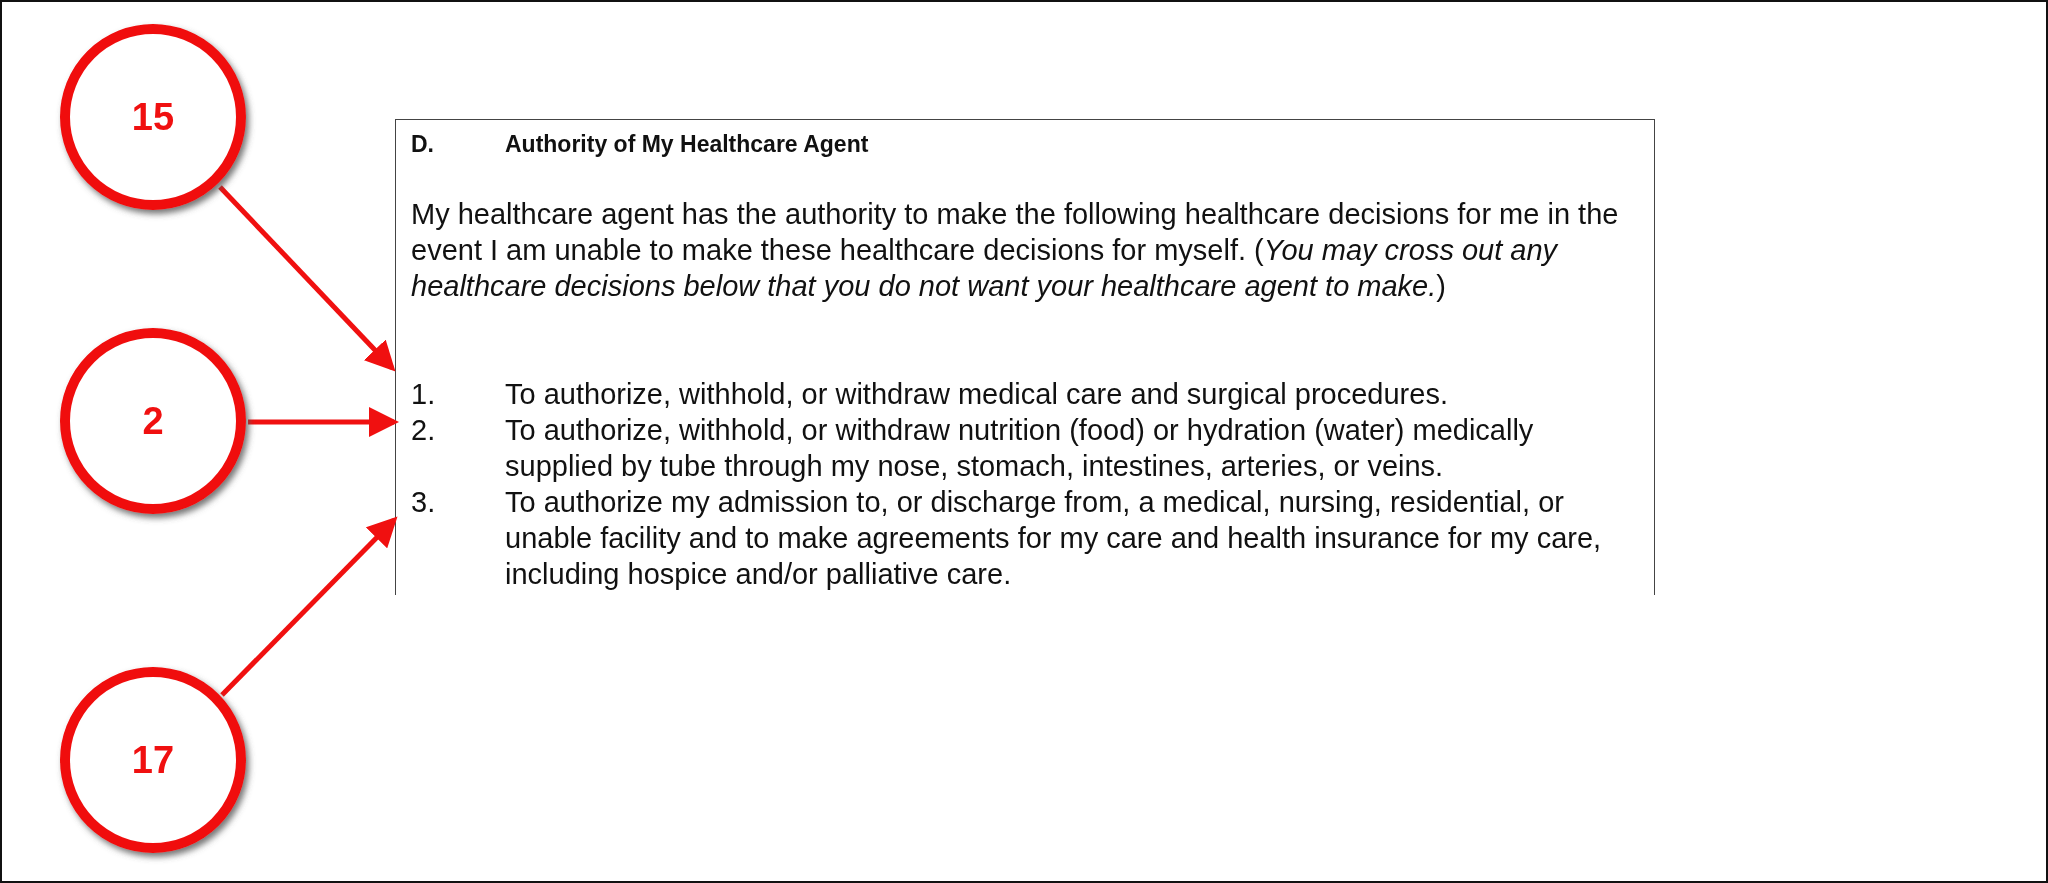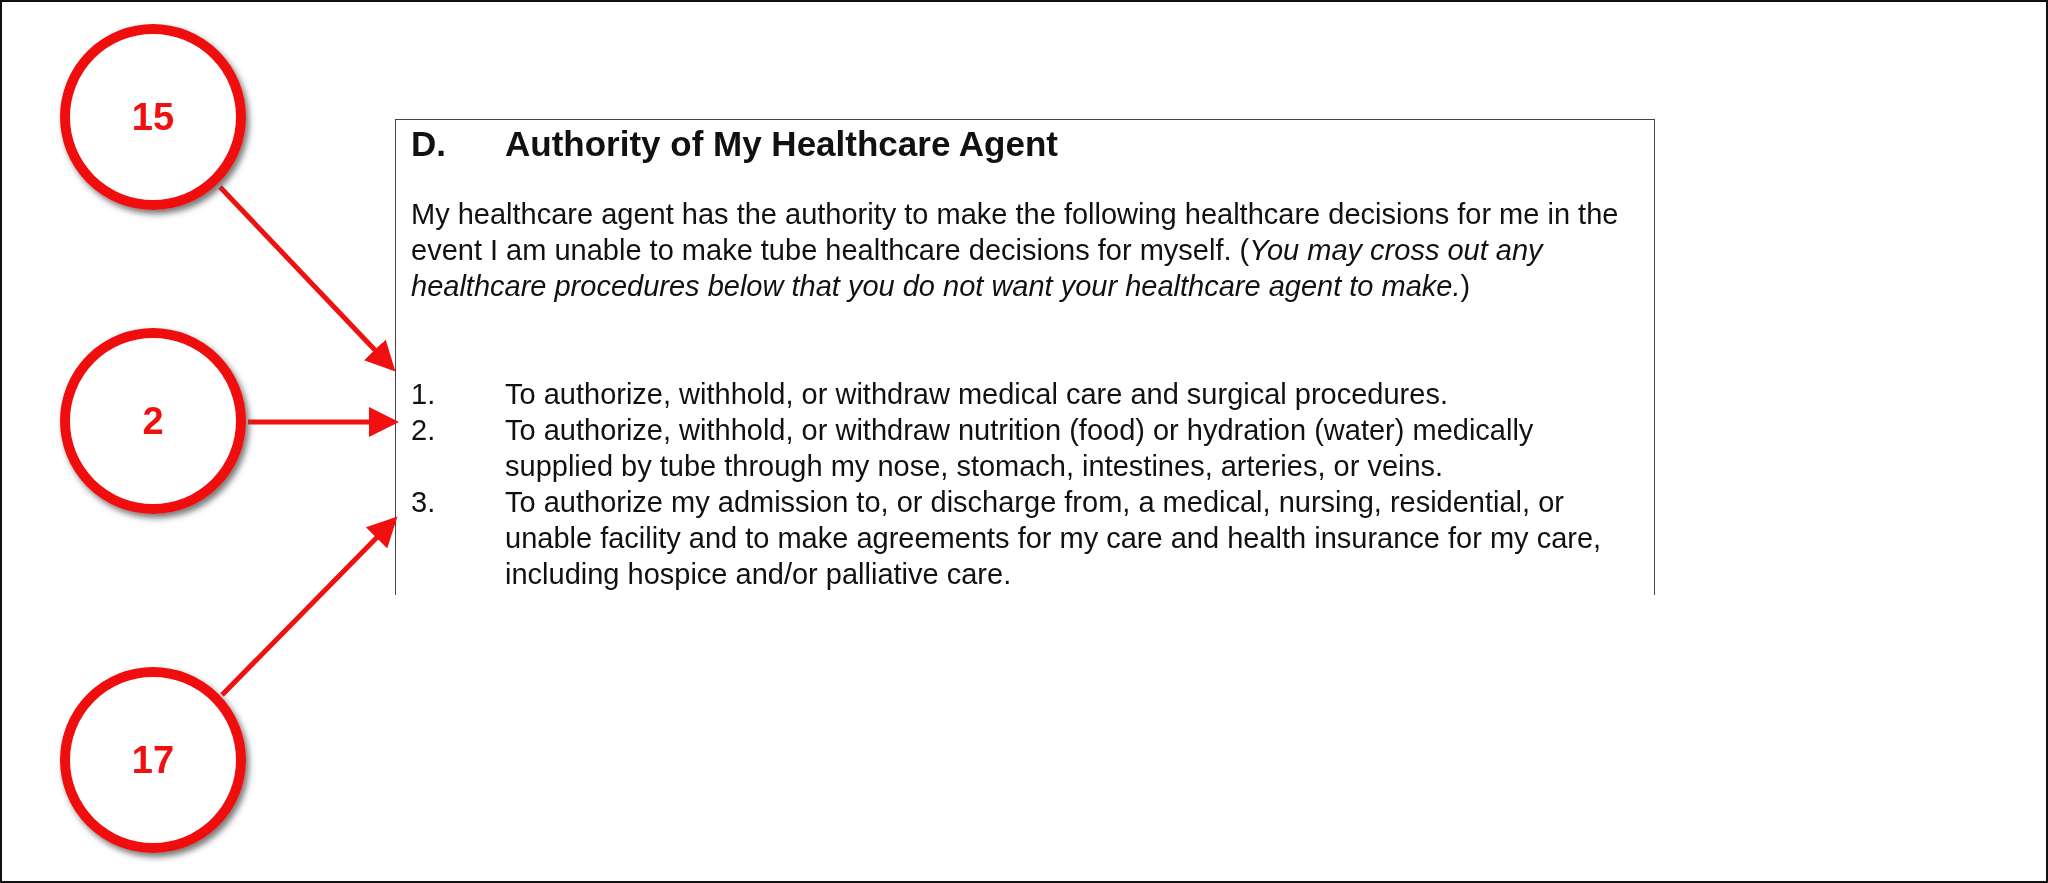--- a/index.html
+++ b/index.html
@@ -11,21 +11,21 @@
   .frame {
     position: absolute; left: 0; top: 0; width: 2044px; height: 879px;
     border: 2px solid #111111; background: #ffffff;
   }
   .doc {
     position: absolute; left: 395px; top: 119px; width: 1260px; height: 476px;
     border-left: 1.5px solid #444; border-top: 1.5px solid #444; border-right: 1.5px solid #444;
     box-sizing: border-box; color: #111;
   }
   .doc-heading {
-    position: absolute; left: 15px; top: 6px; font-size: 35px; font-weight: bold;
+    position: absolute; left: 15px; top: 6px; font-size: 23px; font-weight: bold;
     line-height: 36px; white-space: nowrap;
   }
   .doc-heading .letter { display: inline-block; width: 94px; }
   .intro {
     position: absolute; left: 15px; top: 76px; width: 1235px;
     font-size: 29px; line-height: 36px;
   }
   .intro p { margin: 0; }
   .list { position: absolute; left: 15px; top: 256px; width: 1235px; font-size: 29px; line-height: 36px; }
   .list-item { display: flex; }
@@ -40,21 +40,21 @@
 </head>
 <body>
 
 <div class="frame"></div>
 
 <div class="doc">
   <div class="doc-heading">
     <span class="letter">D.</span><span>Authority of My Healthcare Agent</span>
   </div>
   <div class="intro">
-    <p><span>My healthcare agent has the authority to make the following healthcare decisions for me in the event I am unable to make tube healthcare decisions for myself.  (</span><em>You may cross out any healthcare procedures below that you do not want your healthcare agent to make.</em><span>)</span></p>
+    <p><span>My healthcare agent has the authority to make the following healthcare decisions for me in the event I am unable to make these healthcare decisions for myself.  (</span><em>You may cross out any healthcare decisions below that you do not want your healthcare agent to make.</em><span>)</span></p>
   </div>
   <div class="list">
     <div class="list-item">
       <span class="list-num">1.</span>
       <span class="list-text">To authorize, withhold, or withdraw medical care and surgical procedures.</span>
     </div>
     <div class="list-item">
       <span class="list-num">2.</span>
       <span class="list-text">To authorize, withhold, or withdraw nutrition (food) or hydration (water) medically supplied by tube through my nose, stomach, intestines, arteries, or veins.</span>
     </div>

